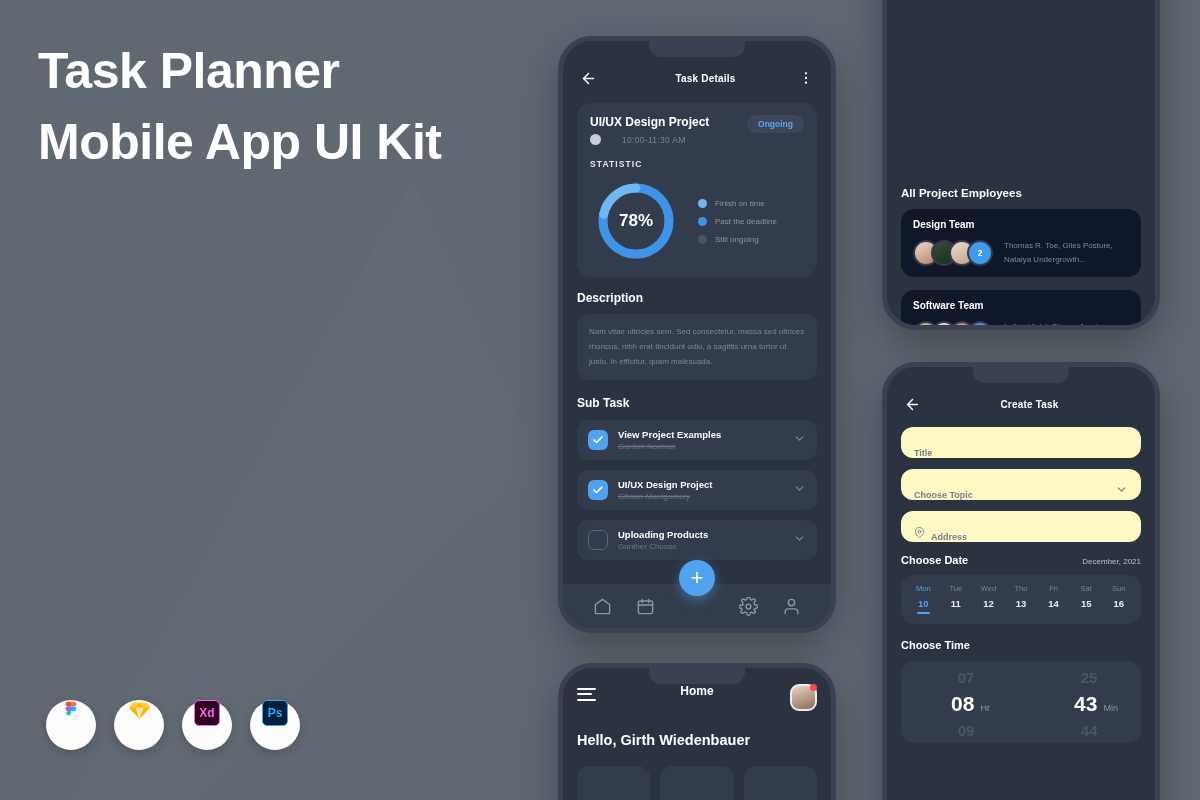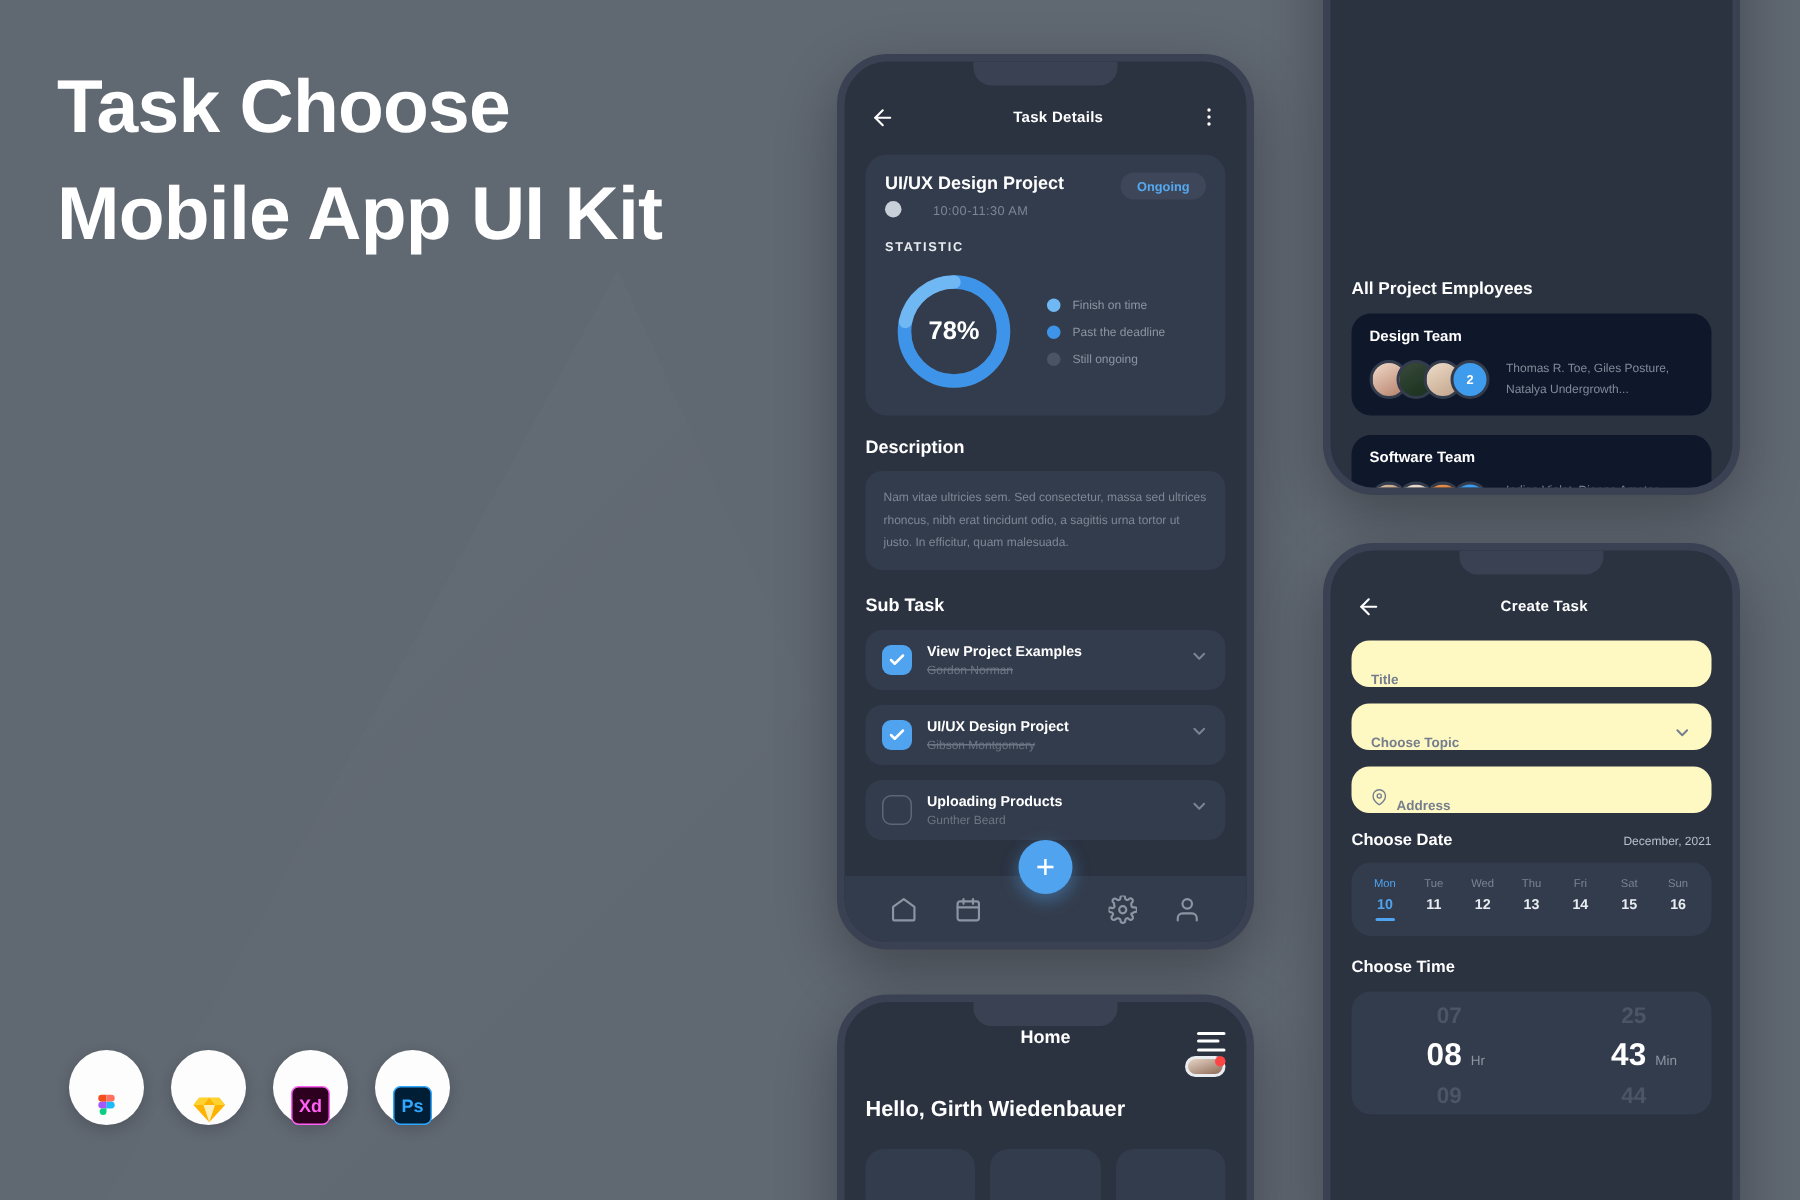--- a/index.html
+++ b/index.html
@@ -20,21 +20,21 @@
 
   
   .left { position:absolute; left:38px; top:36px; width:470px; }
   .kit-title {
     color:#ffffff; font-size:50px; line-height:1.42; font-weight:bold;
     letter-spacing:-0.5px;
   }
   .app-icons { position:absolute; left:46px; top:700px; display:flex; gap:18px; }
   .app-icon {
     width:50px; height:50px; border-radius:50%; background:#fdfdfd;
-    display:flex; align-items:flex-end; justify-content:center;
+    display:flex; align-items:flex-start; justify-content:center;
     box-shadow:0 3px 10px rgba(0,0,0,0.18);
   }
   .xd-box, .ps-box {
     width:26px; height:26px; border-radius:5px;
     display:flex; align-items:center; justify-content:center;
     font-size:12px; font-weight:bold;
   }
   .xd-box { background:#2e001f; color:#ff61f6; border:1.4px solid #ff61f6; }
   .ps-box { background:#001e36; color:#31a8ff; border:1.4px solid #31a8ff; }
 
@@ -197,21 +197,21 @@
     padding:8px 0 4px; overflow:hidden;
   }
   .time-row { display:flex; justify-content:center; align-items:baseline; gap:6px; }
   .t-col { width:86px; text-align:right; }
   .t-unit { width:44px; text-align:left; }
   .t-dim { color:#4c5565; font-size:15px; font-weight:bold; }
   .t-act { color:#ffffff; font-size:21px; font-weight:bold; }
   .t-unit span { color:#8d95a4; font-size:9px; }
 
   
-  .home-top { display:flex; align-items:flex-end; padding:0 14px; margin-top:16px; position:relative; height:34px;flex-direction:column;}
+  .home-top { display:flex; align-items:flex-start; padding:0 14px; margin-top:16px; position:relative; height:34px;}
   .burger { width:19px; }
   .burger div { height:2px; background:#fff; border-radius:1px; margin:3.5px 0; }
   .burger div:nth-child(2){ width:78%; }
   .home-title {
     position:absolute; left:0; right:0; text-align:center;
     color:#fff; font-size:12px; font-weight:bold;
   }
   .home-av {
     width:27px; height:27px; border-radius:9px; margin-left:auto;
     position:relative; overflow:visible; z-index:3;
@@ -225,21 +225,21 @@
   .greet { color:#ffffff; font-size:14.5px; font-weight:bold; padding:0 14px; margin-top:14px; }
   .home-cards { display:flex; gap:10px; padding:0 14px; margin-top:18px; }
   .home-card { flex:1; height:44px; background:#333c4c; border-radius:12px; }
 </style>
 </head>
 <body>
 
 <div class="bg-deco"></div>
 
 <div class="left">
-  <div class="kit-title">Task Choose</div>
+  <div class="kit-title">Task Planner</div>
   <div class="kit-title">Mobile App UI Kit</div>
 </div>
 
 <div class="app-icons">
   <div class="app-icon">
     <svg width="22" height="22" viewBox="0 0 24 24">
       <path d="M8.5 2h3.5v5H8.5a2.5 2.5 0 010-5z" fill="#f24e1e"></path>
       <path d="M12 2h3.5a2.5 2.5 0 010 5H12V2z" fill="#ff7262"></path>
       <path d="M12 7h3.5a2.5 2.5 0 010 5H12V7z" fill="#1abcfe"></path>
       <path d="M8.5 7H12v5H8.5a2.5 2.5 0 010-5z" fill="#a259ff"></path>
@@ -362,21 +362,21 @@
           <svg width="13" height="13" viewBox="0 0 24 24" fill="none" stroke="currentColor" stroke-width="2.4" stroke-linecap="round" stroke-linejoin="round">
               <polyline points="6 9 12 15 18 9"></polyline>
             </svg>
         </div>
       </div>
 
       <div class="subtask">
         <div class="cb off"></div>
         <div class="st-text">
           <div class="st-title">Uploading Products</div>
-          <div class="st-sub">Gunther Beard</div>
+          <div class="st-sub">Gunther Choose</div>
         </div>
         <div class="chev">
           <svg width="13" height="13" viewBox="0 0 24 24" fill="none" stroke="currentColor" stroke-width="2.4" stroke-linecap="round" stroke-linejoin="round">
               <polyline points="6 9 12 15 18 9"></polyline>
             </svg>
         </div>
       </div>
     </div>
 
     <div class="fab">+</div>

